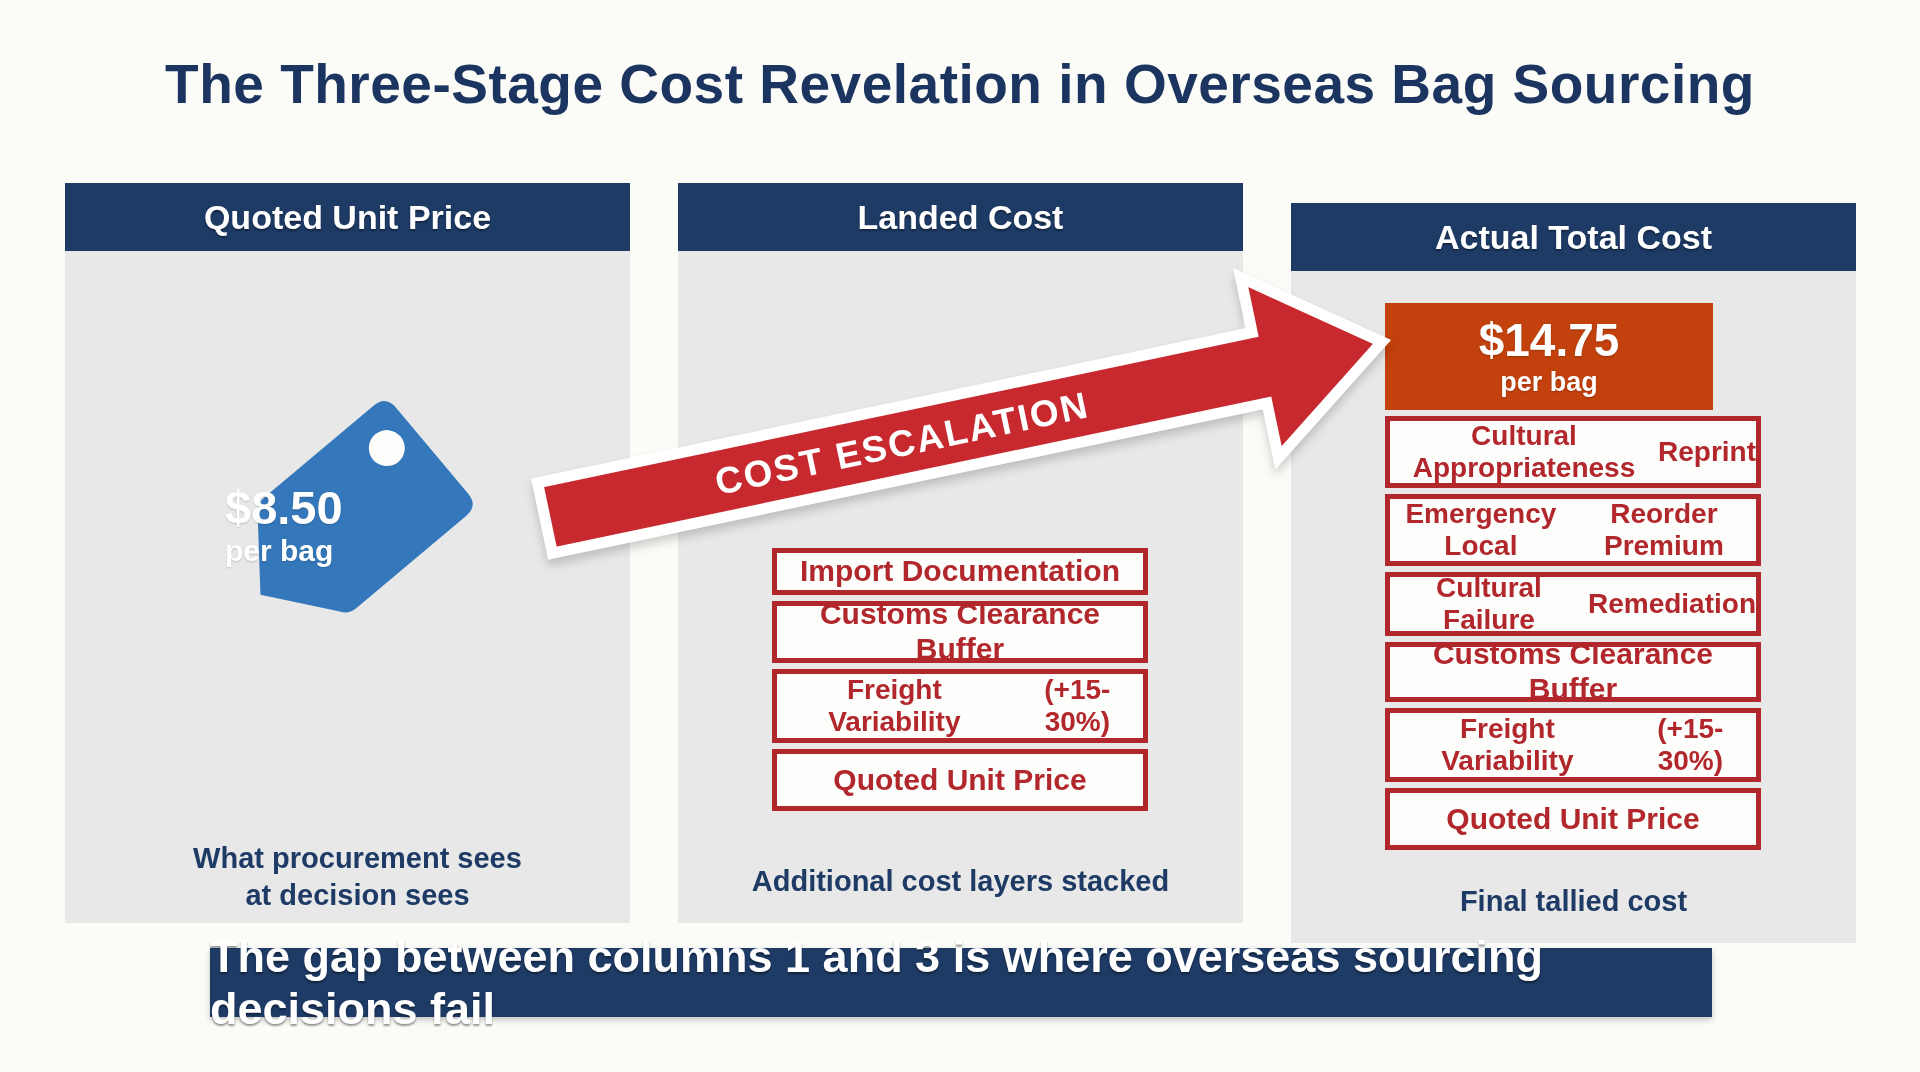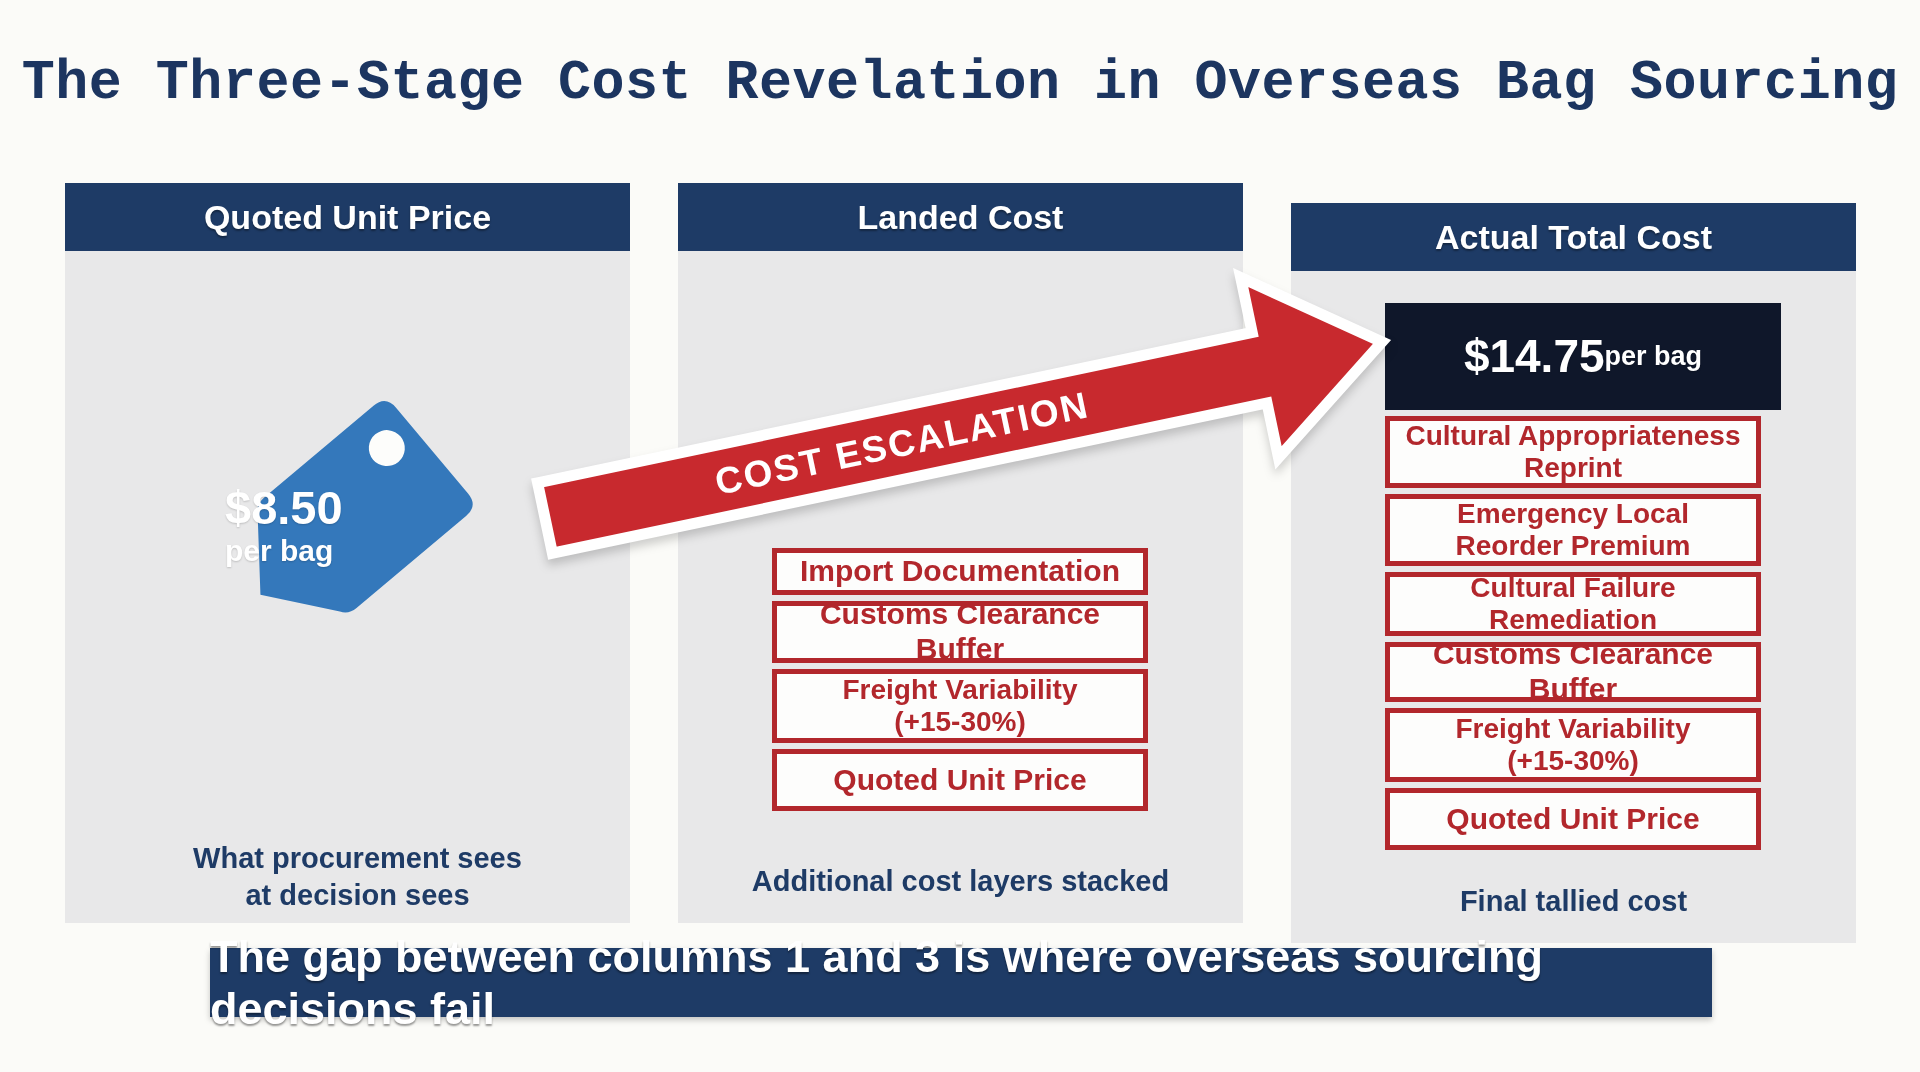--- a/index.html
+++ b/index.html
@@ -7,21 +7,21 @@
   body {
     font-family:"Liberation Sans", sans-serif;
     background:#fbfbf8;
     overflow:hidden;
   }
   .canvas { position:relative; width:1920px; height:1072px; background:#fbfbf8; }
 
   .page-title {
     position:absolute; left:0; top:52px; width:1920px;
     text-align:center; font-size:55px; font-weight:bold;
-    color:#1c3560; letter-spacing:.5px;font-family:Liberation Mono, monospace;
+    color:#1c3560; letter-spacing:.5px;
   }
 
   .col { position:absolute; top:183px; width:565px; height:740px; }
   .col-1 { left:65px; }
   .col-2 { left:678px; }
   .col-3 { left:1291px;margin-top:20px; }
 
   .col-header {
     position:absolute; top:0; left:0; width:565px; height:68px;
     background:#1e3b66; color:#fff;
@@ -56,27 +56,27 @@
   
   .stack {
     position:absolute; left:94px; width:376px;
     display:flex; flex-direction:column; gap:6px;
   }
   .stack-col2 { top:297px; }
   .stack-col3 { top:32px; }
   .cost-box {
     width:376px; background:#fdfdfc; border:5px solid #b2272c;
     color:#b2272c; font-weight:bold; text-align:center;
-    display:flex; flex-direction:column; justify-content:center; align-items:center;
+    display:flex; flex-direction:row; justify-content:center; align-items:center;
     font-size:30px; line-height:1.16;
   }
   .cost-box.small-text { font-size:28px; }
   .total-box {
-    width:396px; height:107px; background:#0f172a; color:#fff;
-    display:flex; flex-direction:row; justify-content:center; align-items:center;
+    width:328px; height:107px; background:#c2410c; color:#fff;
+    display:flex; flex-direction:column; justify-content:center; align-items:center;
     text-shadow:0 1px 2px rgba(0,0,0,.2);
   }
   .total-price { font-size:46px; font-weight:bold; line-height:1.1; }
   .total-unit  { font-size:27px; font-weight:600; line-height:1.2; }
 
   
   .arrow-svg {
     position:absolute; left:520px; top:262px; width:900px; height:330px;
     pointer-events:none; z-index:5;
     filter:drop-shadow(0 6px 5px rgba(0,0,0,.18));

